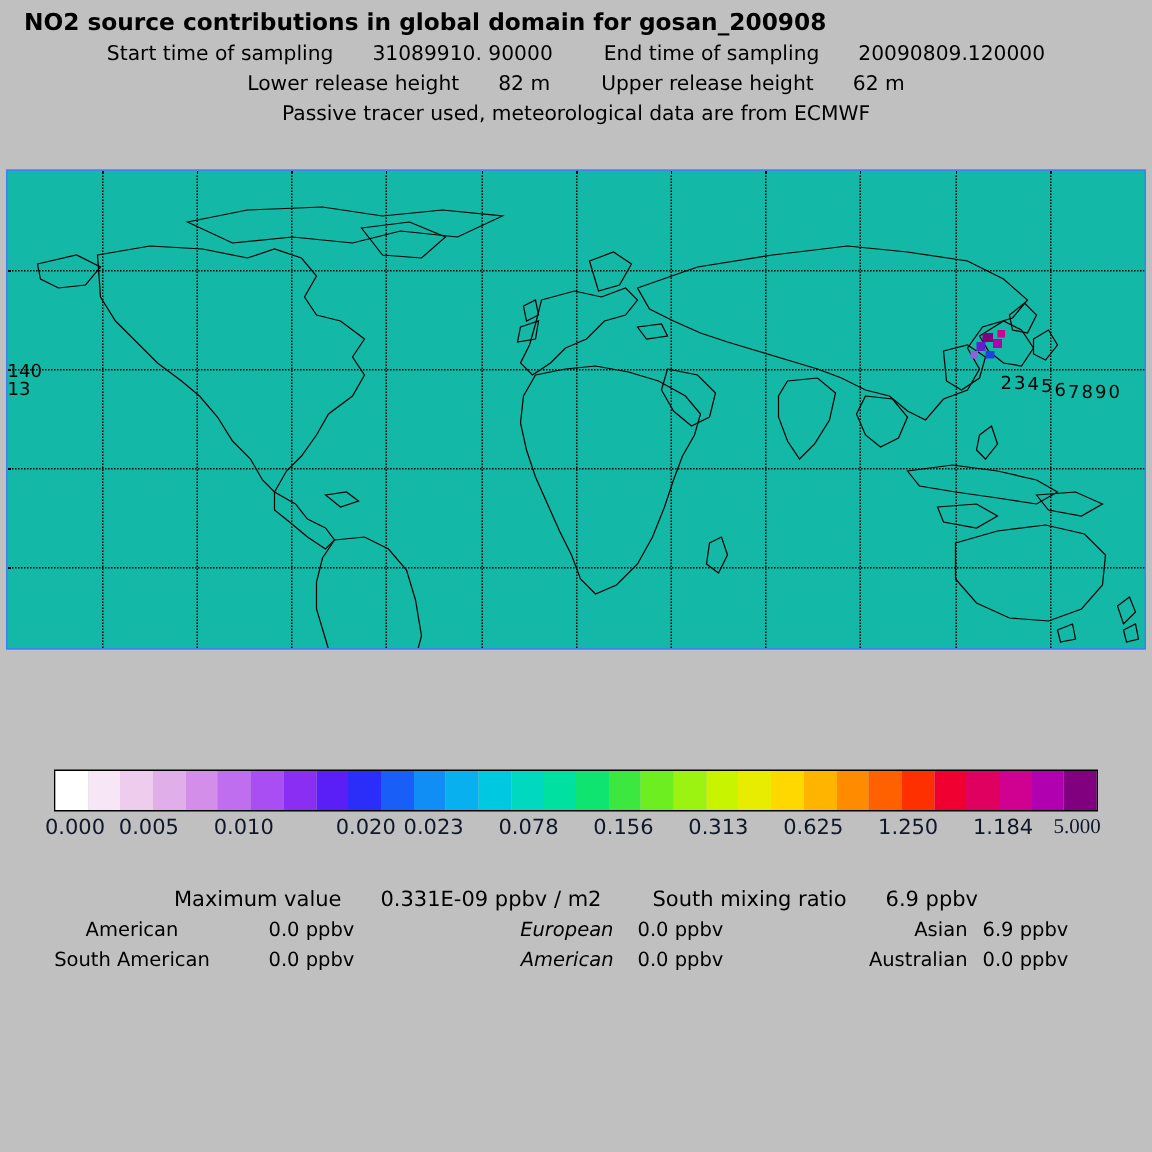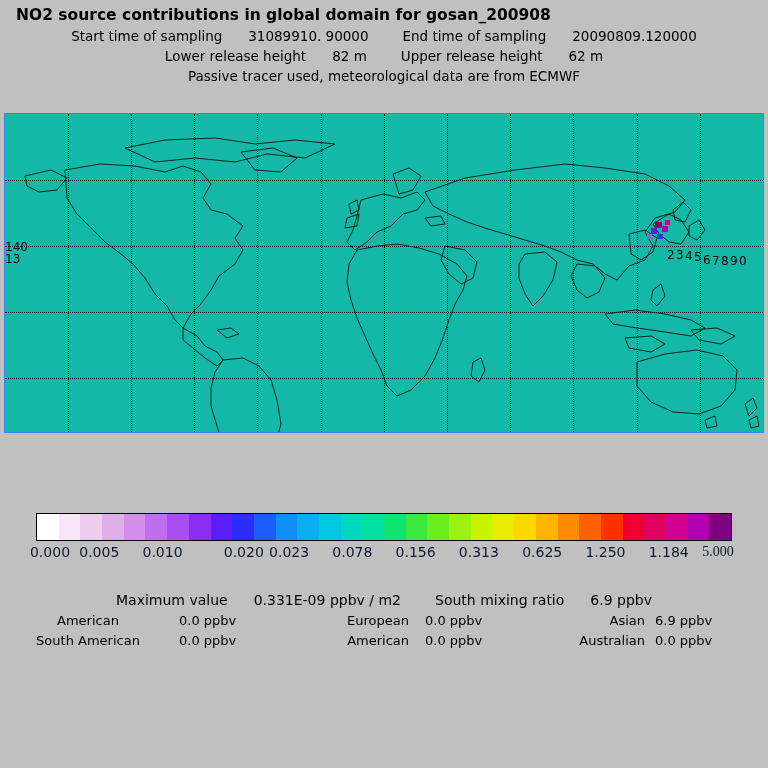--- a/index.html
+++ b/index.html
@@ -77,21 +77,21 @@
   }
 
   
   .foot{
     position:absolute;left:0;top:592px;width:768px;text-align:center;color:#000;
   }
   .foot-row1{font-size:14px;display:flex;justify-content:center;white-space:pre;}
   .foot-row{font-size:13px;margin-top:5px;display:flex;justify-content:center;white-space:pre;}
   .c1{display:inline-block;width:150px;text-align:center;}
   .c2{display:inline-block;width:110px;text-align:left;padding-left:16px;}
-  .c3{display:inline-block;width:120px;text-align:right;}
+  .c3{display:inline-block;width:120px;text-align:right;font-style:italic;}
   .c4{display:inline-block;width:110px;text-align:left;padding-left:16px;}
   .c5{display:inline-block;width:110px;text-align:right;}
   .c6{display:inline-block;width:100px;text-align:left;padding-left:10px;}
 </style>
 </head>
 <body>
 
 <div class="page">
 
   <div class="hdr">

